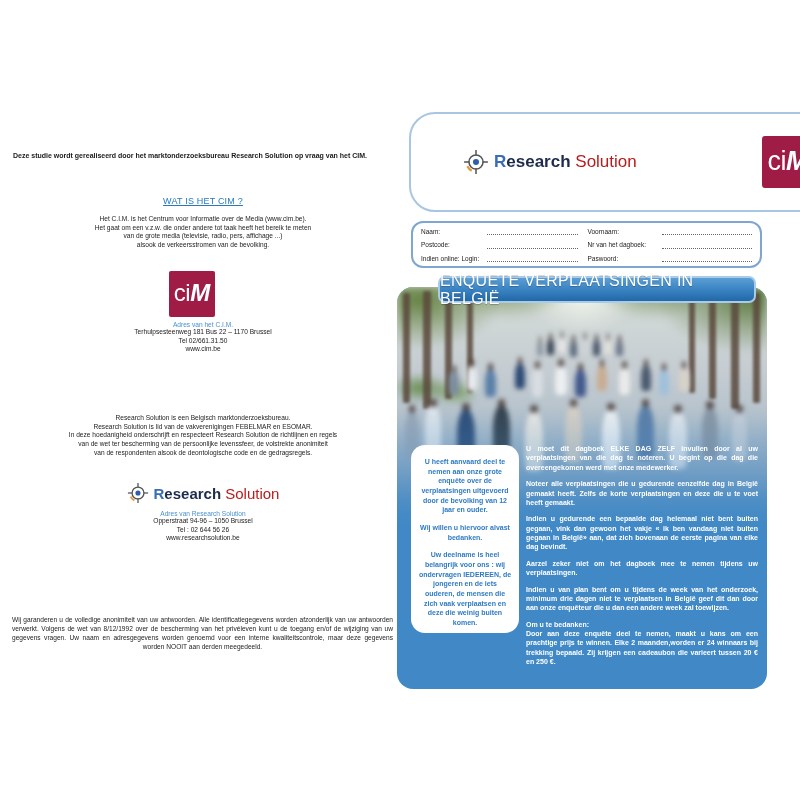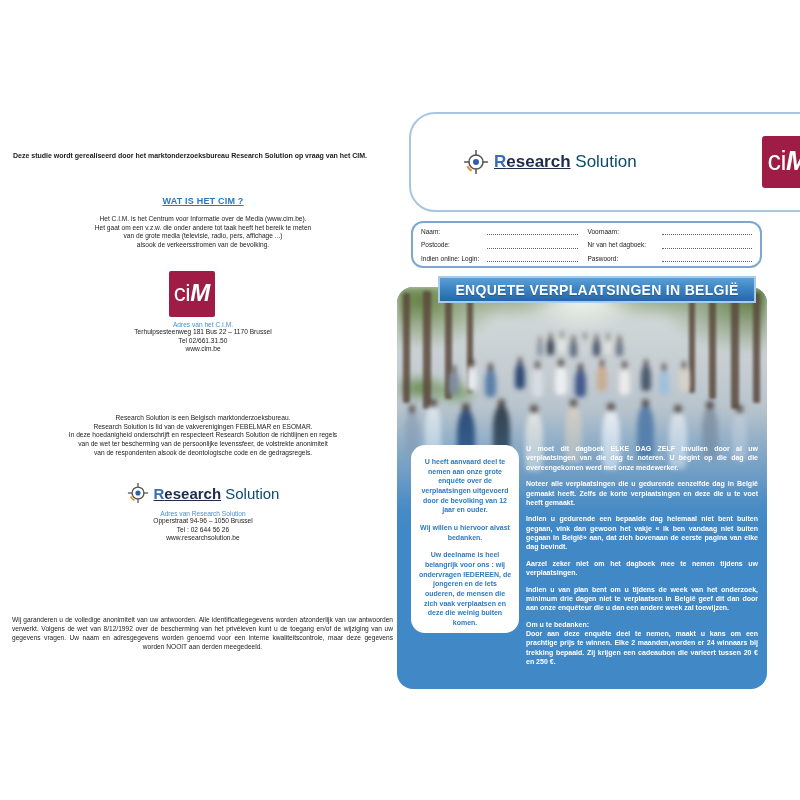--- a/index.html
+++ b/index.html
@@ -2,54 +2,54 @@
 <html><head>
 <meta charset="utf-8">
 <style>
   html,body{margin:0;padding:0;background:#fff;}
   body{width:800px;height:800px;position:relative;font-family:"Liberation Sans",sans-serif;color:#1a1a1a;overflow:hidden;}
   .abs{position:absolute;}
 
   
   .lp-intro{left:13px;top:152px;width:380px;font-size:7px;font-weight:bold;line-height:1.2;}
   .lp-sec{left:12px;width:382px;text-align:center;}
-  .lp-h{font-size:9px;font-weight:bold;color:#2878be;text-decoration:underline;letter-spacing:.2px;}
+  .lp-h{font-size:9px;font-weight:normal;color:#2878be;text-decoration:underline;letter-spacing:.2px;}
   .lp-body{font-size:6.6px;line-height:1.32;color:#222;}
   .addr-label{font-size:6.6px;color:#4a90d0;}
   .addr{font-size:6.6px;line-height:1.3;color:#222;}
   .lp-footer{left:12px;top:616px;width:381px;font-size:6.6px;line-height:1.35;text-align:justify;text-align-last:center;color:#222;}
 
   
   .cim-logo{display:inline-block;background:#9e1c45;color:#fff;text-align:center;font-weight:bold;}
   .cim-logo .ci{font-weight:normal;letter-spacing:-.5px;}
   .cim-logo .m{font-style:italic;font-weight:bold;}
   .cim-sm{width:46px;height:46px;line-height:44px;font-size:24px;border-radius:2px;}
   .cim-lg{width:52px;height:52px;line-height:50px;font-size:27px;border-radius:3px;}
 
   
   .rs-logo{display:inline-flex;align-items:center;gap:5px;white-space:nowrap;}
-  .rs-word1{font-weight:bold;color:#1d2b4c;text-decoration:underline;}
+  .rs-word1{font-weight:bold;color:#1d2b4c;}
   .rs-r{color:#3a6db8;}
-  .rs-word2{color:#0c4a6e;}
+  .rs-word2{color:#b91c1c;}
   .rs-sm{font-size:15px;}
   .rs-lg{font-size:17px;}
 
   
   .hdr-box{left:409px;top:112px;width:351px;height:96px;border:2px solid #a8c6e2;border-radius:26px;background:#fff;
            display:flex;align-items:center;justify-content:space-between;padding:0 44px 0 52px;box-sizing:content-box;}
   .form-box{left:411px;top:221px;width:351px;height:47px;border:2px solid #7fa6cf;border-radius:12px;background:#fff;
             box-sizing:border-box;padding:5px 8px 4px 8px;display:flex;flex-direction:column;justify-content:space-between;}
   .form-row{display:flex;align-items:flex-end;font-size:6.5px;color:#222;line-height:1;}
   .flabel1{width:66px;flex:none;}
   .flabel2{width:74px;flex:none;margin-left:10px;}
   .dots{flex:1;border-bottom:1px dotted #666;height:6px;}
-  .banner{left:438px;top:276px;width:314px;height:23px;border-radius:0;border:2px solid #a9cbe7;
+  .banner{left:438px;top:276px;width:314px;height:23px;border-radius:7px;border:2px solid #a9cbe7;
           background:linear-gradient(180deg,#5b9fd4 0%,#3d86c5 45%,#2268a8 100%);
           display:flex;align-items:center;justify-content:center;z-index:5;
-          color:#fff;font-weight:bold;font-size:14px;letter-spacing:.3px;text-shadow:0 1px 1px rgba(0,0,0,.25);}
+          color:#fff;font-weight:normal;font-size:16px;letter-spacing:.3px;text-shadow:0 1px 1px rgba(0,0,0,.25);}
 
   
   .photo-panel{left:397px;top:287px;width:370px;height:402px;border-radius:16px;overflow:hidden;background:#4189c6;}
   .photo{position:absolute;left:0;top:0;width:100%;height:240px;
          background:linear-gradient(180deg,#c9d3c9 0%,#cfd6d6 16%,#c6cdd2 34%,#b4c1cb 55%,#8fabc4 76%,#5590c3 94%,#4189c6 100%);}
   .canopy{position:absolute;left:0;top:0;width:100%;height:130px;filter:blur(3px);
     background:
       radial-gradient(ellipse 120px 70px at 6% 10%,rgba(96,126,60,.95),rgba(96,126,60,0) 70%),
       radial-gradient(ellipse 140px 80px at 96% 8%,rgba(88,118,58,.95),rgba(88,118,58,0) 70%),
       radial-gradient(ellipse 90px 46px at 30% 0%,rgba(120,146,86,.85),rgba(120,146,86,0) 70%),

